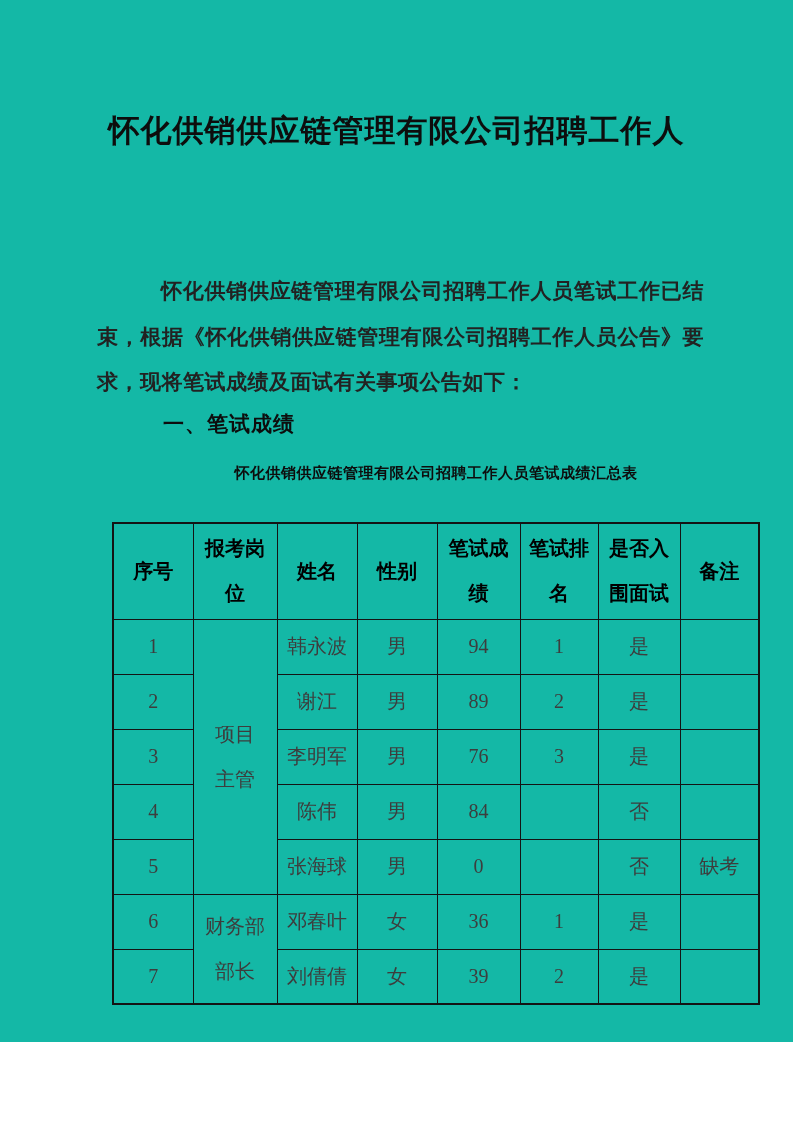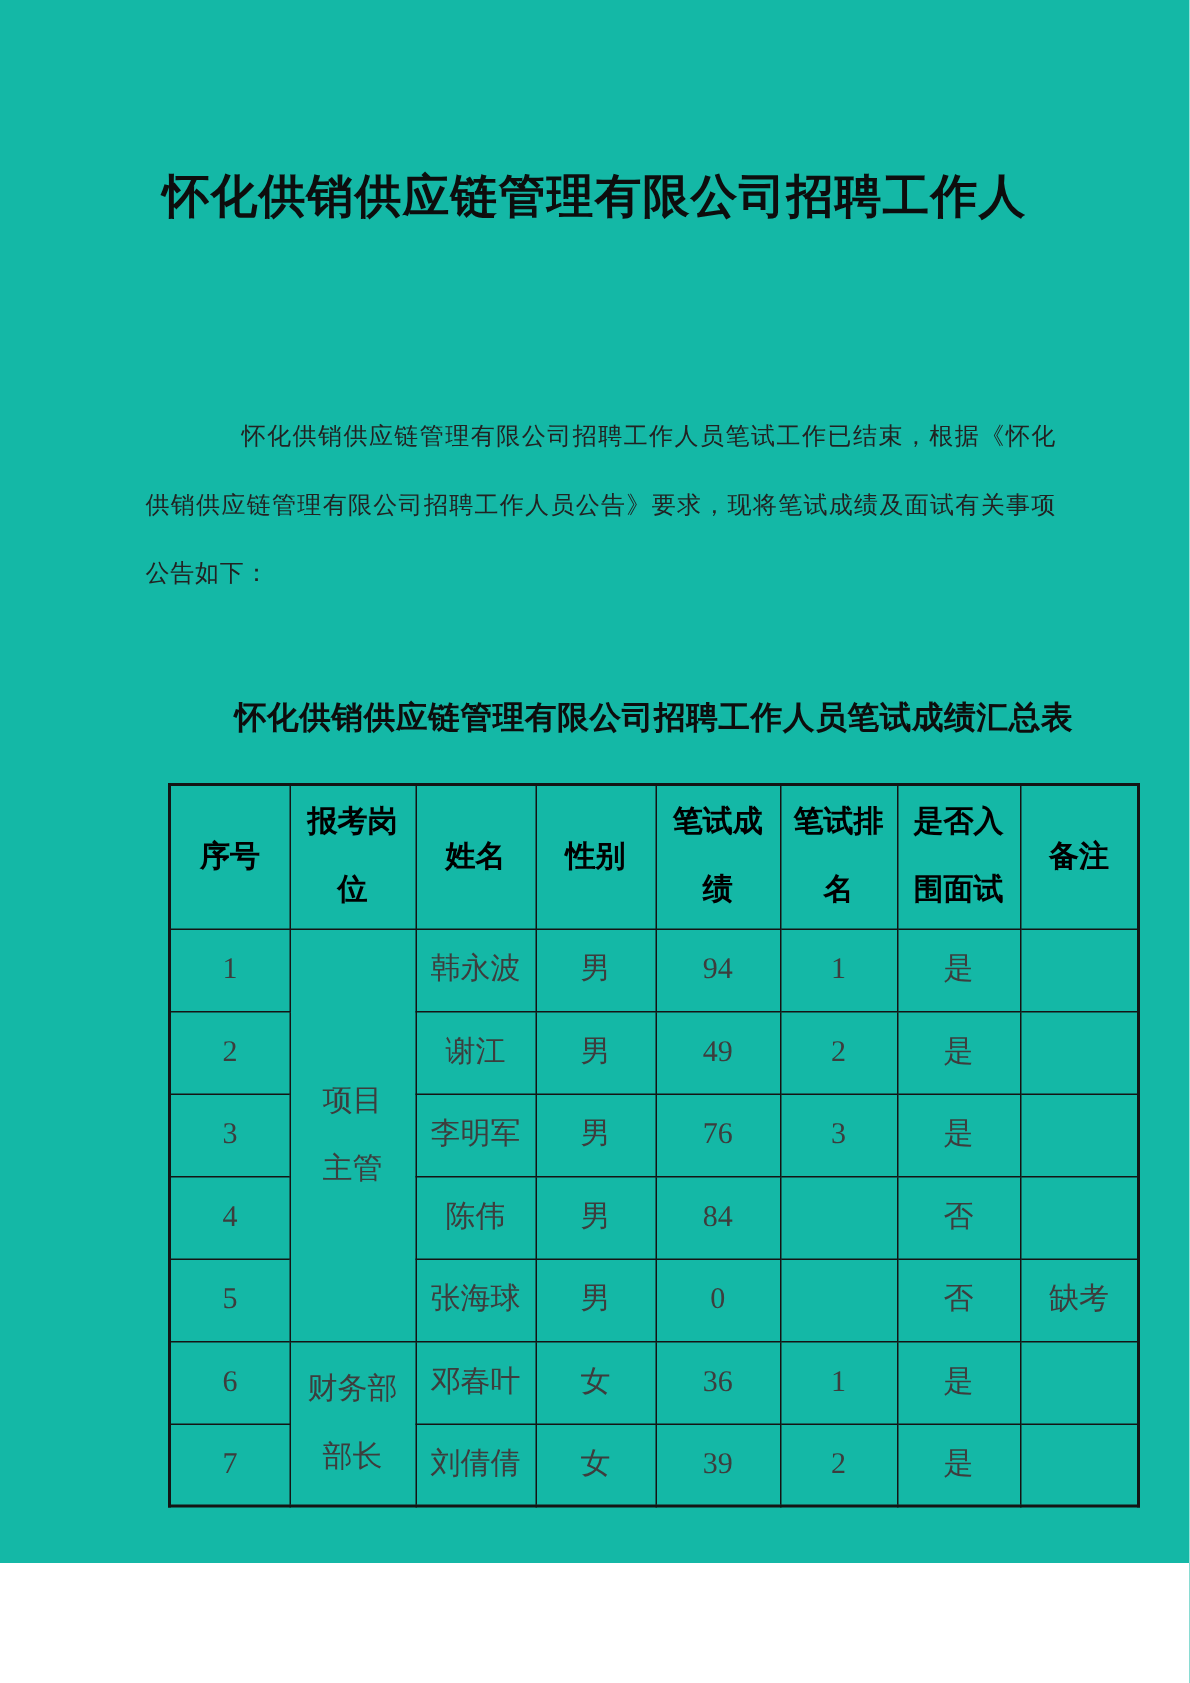--- a/index.html
+++ b/index.html
@@ -30,46 +30,47 @@
     letter-spacing: 1px;
   }
   .title-line { display: block; }
   .intro {
     position: absolute;
     top: 269px;
     left: 97px;
     width: 607px;
     margin: 0;
     font-family: "Liberation Serif", serif;
-    font-size: 16px;
+    font-size: 21px;
     line-height: 45.5px;
     color: #222222;
     text-align: justify;
     text-indent: 64px;
     letter-spacing: 0.5px;
+    font-weight: bold;
   }
   .section-heading {
     position: absolute;
     top: 410px;
     left: 163px;
     font-family: "Liberation Sans", sans-serif;
     font-weight: bold;
     font-size: 21px;
     color: #0d0d0d;
     letter-spacing: 1px;
   }
   .table-title {
     position: absolute;
     top: 464px;
     left: 112px;
     width: 648px;
     text-align: center;
     font-family: "Liberation Sans", sans-serif;
     font-weight: bold;
-    font-size: 21px;
+    font-size: 15px;
     color: #0d0d0d;
     letter-spacing: 0.5px;
   }
   table.score-table {
     position: absolute;
     top: 522px;
     left: 112px;
     width: 648px;
     table-layout: fixed;
     border-collapse: collapse;
@@ -114,20 +115,21 @@
 <body>
 
 <div class="page">
 
   <h1 class="doc-title">
     <span class="title-line">怀化供销供应链管理有限公司招聘工作人</span>
   </h1>
 
   <p class="intro">怀化供销供应链管理有限公司招聘工作人员笔试工作已结束，根据《怀化供销供应链管理有限公司招聘工作人员公告》要求，现将笔试成绩及面试有关事项公告如下：</p>
 
+  <div class="section-heading">一、笔试成绩</div>
 
   <div class="table-title">怀化供销供应链管理有限公司招聘工作人员笔试成绩汇总表</div>
 
   <table class="score-table">
     <colgroup>
       <col class="c-no">
         <col class="c-position">
         <col class="c-name">
         <col class="c-gender">
       <col class="c-score">
@@ -160,21 +162,21 @@
         <td>男</td>
         <td>94</td>
         <td>1</td>
         <td>是</td>
         <td></td>
       </tr>
       <tr>
         <td>2</td>
         <td>谢江</td>
         <td>男</td>
-        <td>49</td>
+        <td>89</td>
         <td>2</td>
         <td>是</td>
         <td></td>
       </tr>
       <tr>
         <td>3</td>
         <td>李明军</td>
         <td>男</td>
         <td>76</td>
         <td>3</td>

